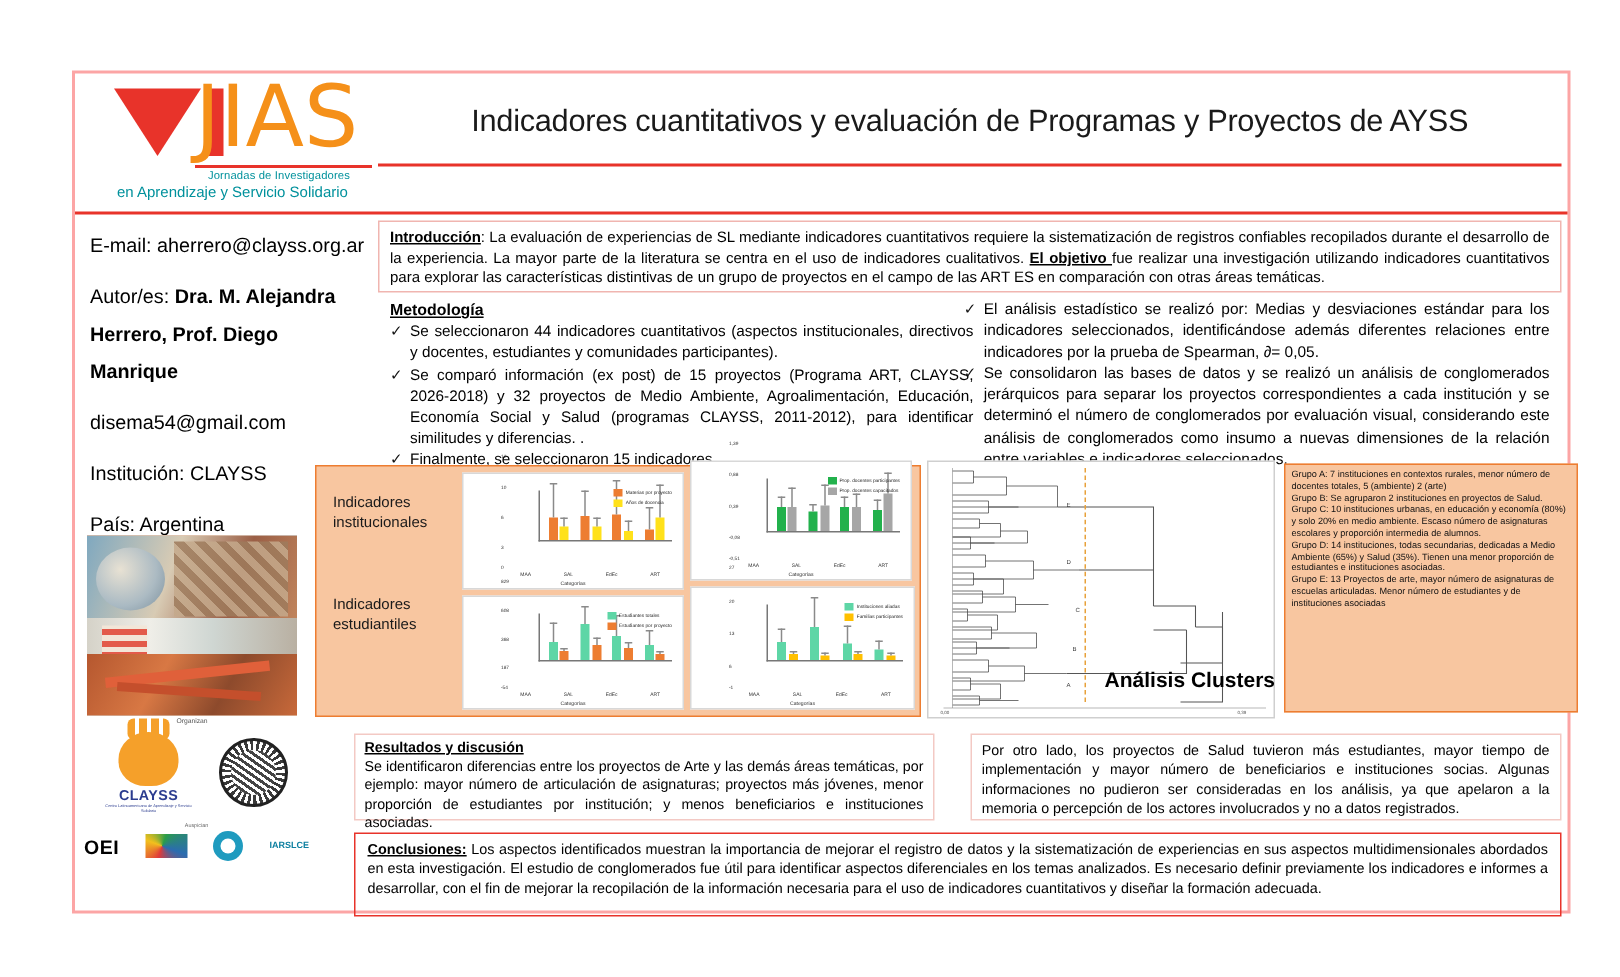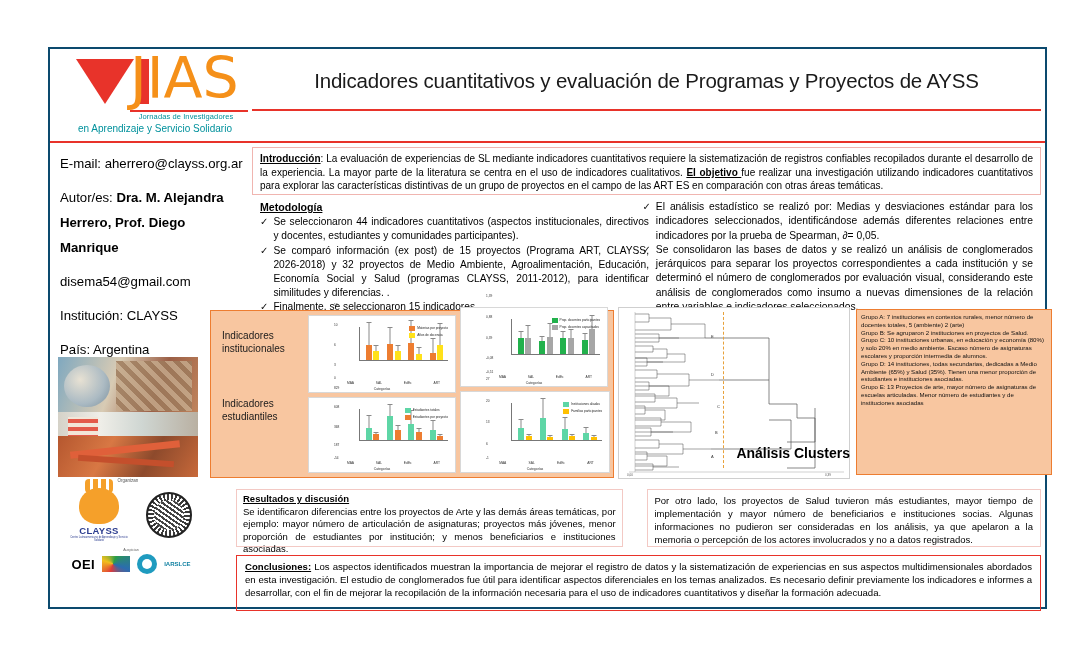--- a/index.html
+++ b/index.html
@@ -1,21 +1,21 @@
 <!DOCTYPE html>
 <html><head>
 <meta charset="utf-8">
 <style>
   html,body{margin:0;padding:0;background:#ffffff;}
   body{width:1080px;height:651px;overflow:hidden;
        font-family:"Liberation Sans","DejaVu Sans",sans-serif;color:#000;}
 
   
   #poster{position:absolute;left:48px;top:47px;width:999px;height:562px;
-          border:2px solid #0c4a6e;background:#fff;box-sizing:border-box;}
+          border:2px solid #fca5a5;background:#fff;box-sizing:border-box;}
 
   
   .hdr{position:absolute;left:0;top:0;width:100%;height:92px;}
   .logo-box{position:absolute;left:8px;top:4px;width:192px;height:88px;}
   .logo-main{position:relative;width:192px;height:60px;}
   .logo-v{position:absolute;left:18px;top:6px;width:0;height:0;
           border-left:29px solid transparent;border-right:29px solid transparent;
           border-top:45px solid #e8332a;}
   .logo-ibar{position:absolute;left:79px;top:6px;width:12px;height:45px;background:#e8332a;}
   .logo-jias{position:absolute;left:72px;top:-5px;font-size:57px;line-height:60px;
@@ -68,21 +68,21 @@
   .cl-hand:before{content:"";position:absolute;left:6px;top:-9px;width:28px;height:14px;
            background:repeating-linear-gradient(90deg,#f5a02a 0 5px,transparent 5px 8px);border-radius:4px;}
   .cl-txt{font-size:9.5px;font-weight:bold;color:#2b3c8f;letter-spacing:.3px;margin-top:1px;}
   .cl-sub{font-size:2.6px;color:#2b3c8f;}
   .seal{width:42px;height:42px;border-radius:50%;border:2px solid #222;
         background:repeating-conic-gradient(from 0deg,#fff 0 6deg,#3a3a3a 6deg 12deg);
         position:relative;}
   .seal:after{content:"";position:absolute;left:6px;top:6px;right:6px;bottom:6px;border-radius:50%;
         background:repeating-linear-gradient(35deg,#ffffff 0 2px,#444 2px 4px);}
   .sp-label{font-size:3.6px;color:#666;text-align:center;margin-top:6px;}
-  .sp-row2{display:flex;align-items:center;justify-content:center;gap:7px;margin-top:2px;}
+  .sp-row2{display:flex;align-items:center;justify-content:space-between;gap:7px;margin-top:2px;}
   .oei{font-size:13px;font-weight:bold;letter-spacing:.4px;}
   .flag{width:28px;height:16px;
         background:conic-gradient(from 200deg at 40% 50%,#e03a3a,#f2c01d,#2a9d48,#2b6cb0,#e03a3a);}
   .unisrv{width:20px;height:20px;border-radius:50%;background:#1f9bbf;position:relative;}
   .unisrv:after{content:"";position:absolute;left:5px;top:5px;width:10px;height:10px;
         border-radius:50%;background:#fff;}
   .iarsl{font-size:6px;color:#0d7fa0;font-weight:bold;}
 
   
   .content{position:absolute;left:202px;top:96px;right:4px;bottom:4px;}

